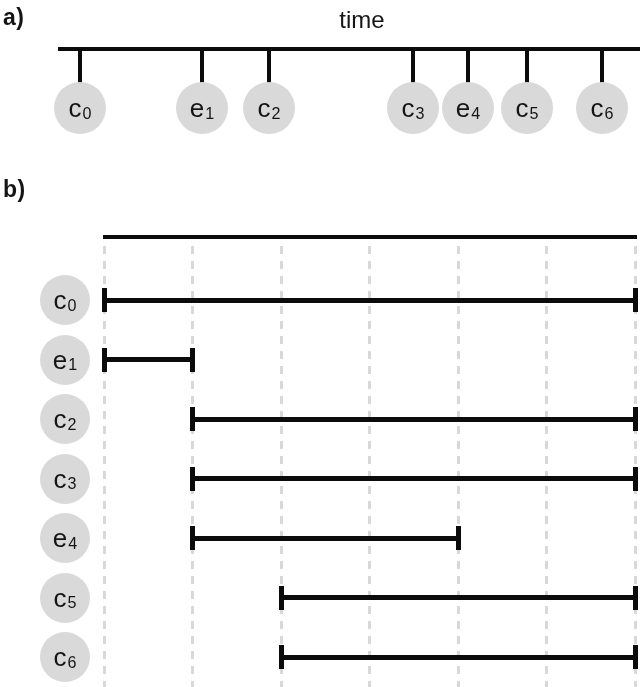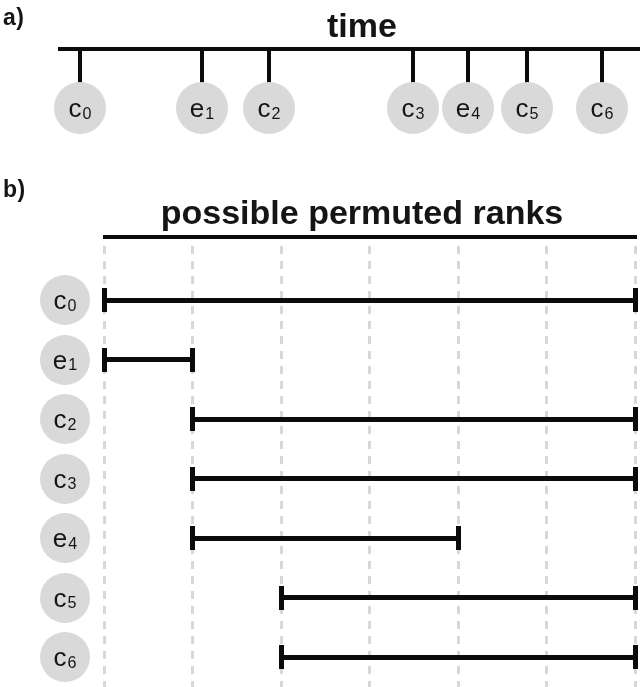--- a/index.html
+++ b/index.html
@@ -19,23 +19,22 @@
     overflow:hidden;
   }
   .panel-label{
     position:absolute;
     font-size:23px;font-weight:bold;color:var(--text);
     letter-spacing:0.5px;
   }
   .panel-title{
     position:absolute;
     transform:translateX(-50%);
-    font-size:34px;color:var(--text);
+    font-size:24px;color:var(--text);
     white-space:nowrap;
-    font-weight:bold;
   }
   .haxis{
     position:absolute;height:4px;background:var(--line);
   }
   .tick{
     position:absolute;width:4px;background:var(--line);
   }
   .gridline{
     position:absolute;width:3px;
     background:repeating-linear-gradient(180deg,
@@ -100,21 +99,20 @@
         <span class="sub">5</span>
       </div>
       <div class="tick" style="left: 600px; top: 48px; height: 36px;"></div>
       <div class="node" style="left: 576px; top: 82px; width: 52px; height: 52px;">
         <span>c</span>
         <span class="sub">6</span>
       </div>
     </div>
 
   <div class="panel-label" style="left:3px;top:176px;">b)</div>
-  <div class="panel-title" style="left:362px;top:193px;">possible permuted ranks</div>
   <div class="haxis" style="left:103px;top:235px;width:534px;"></div>
   <div id="panel-b-grid">
       <div class="gridline" style="left: 102.5px; top: 246px; height: 441px;"></div>
       <div class="gridline" style="left: 191px; top: 246px; height: 441px;"></div>
       <div class="gridline" style="left: 279.5px; top: 246px; height: 441px;"></div>
       <div class="gridline" style="left: 368px; top: 246px; height: 441px;"></div>
       <div class="gridline" style="left: 456.5px; top: 246px; height: 441px;"></div>
       <div class="gridline" style="left: 545px; top: 246px; height: 441px;"></div>
       <div class="gridline" style="left: 633.5px; top: 246px; height: 441px;"></div>
     </div>

